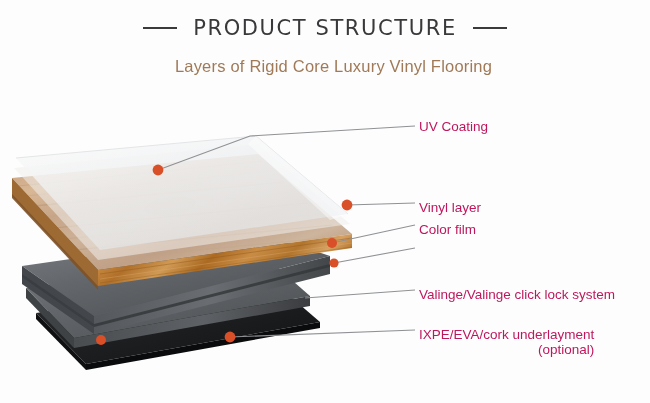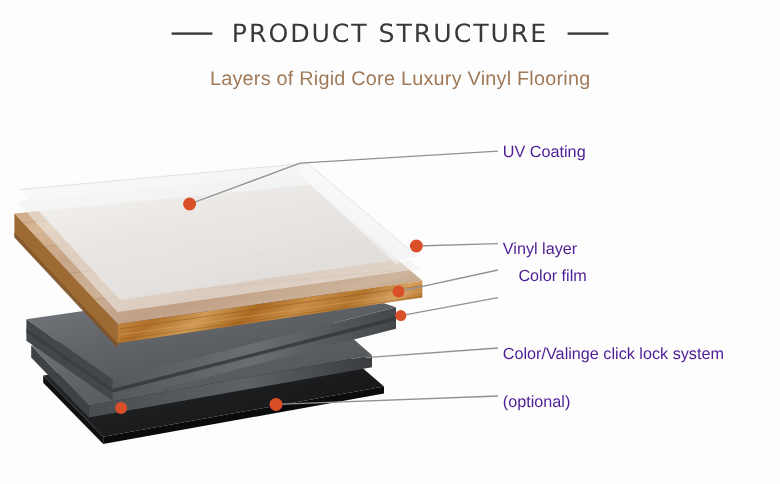--- a/index.html
+++ b/index.html
@@ -76,32 +76,33 @@
     top: 0;
     left: 0;
     width: 650px;
     height: 403px;
     pointer-events: none;
   }
   .label {
     position: absolute;
     font-family: "Liberation Sans", sans-serif;
     font-size: 13.5px;
-    color: #4c1d95;
+    color: #be185d;
     line-height: 15px;
     white-space: nowrap;
     pointer-events: auto;
   }
   .label .sub {
     display: block;
     font-size: 13.5px;
+    text-align: right;
   }
   .lbl-uv       { left: 419px; top: 119px; }
   .lbl-wear     { left: 419px; top: 200px; }
-  .lbl-color    { left: 432px; top: 222px; }
+  .lbl-color    { left: 419px; top: 222px; }
   .lbl-spc      { left: 419px; top: 245px; }
   .lbl-click    { left: 419px; top: 287px; }
   .lbl-under    { left: 419px; top: 327px; }
 </style>
 </head>
 <body>
 
 <div class="page">
 
   <div class="header">
@@ -259,20 +260,21 @@
     <div class="label lbl-uv">
       <span>UV Coating</span>
     </div>
     <div class="label lbl-wear">
       <span>Vinyl layer</span>
     </div>
     <div class="label lbl-color">
       <span>Color film</span>
     </div>
     <div class="label lbl-click">
-      <span>Color/Valinge click lock system</span>
+      <span>Valinge/Valinge click lock system</span>
     </div>
     <div class="label lbl-under">
+      <span>IXPE/EVA/cork underlayment</span>
       <span class="sub">(optional)</span>
     </div>
   </div>
 
 </div>
 
 </body></html>

